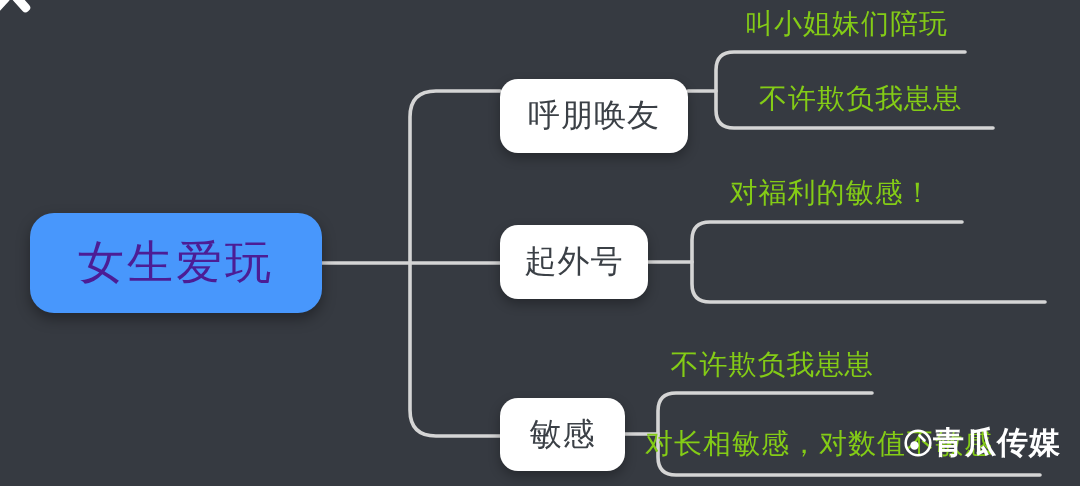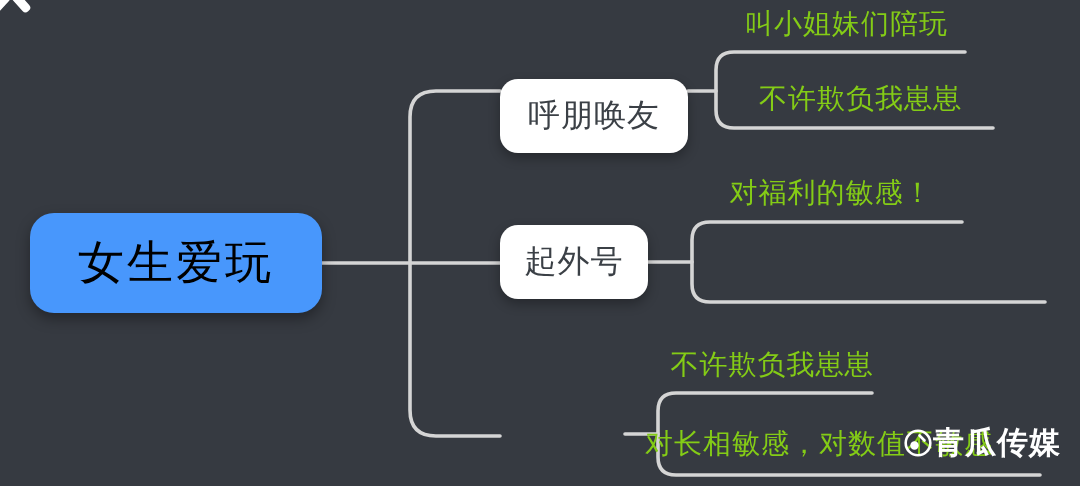--- a/index.html
+++ b/index.html
@@ -27,21 +27,21 @@
     display: flex;
     align-items: center;
     justify-content: center;
     white-space: nowrap;
     box-sizing: border-box;
   }
   .root-node {
     left: 30px; top: 213px;
     width: 292px; height: 100px;
     background: #4897fc;
-    color: #000000;
+    color: #4c1d95;
     font-size: 46px;
     letter-spacing: 3px;
     border-radius: 24px;
     box-shadow: 0 6px 14px rgba(0,0,0,0.35);
   }
   .branch-node {
     background: #ffffff;
     color: #3b4046;
     font-size: 32px;
     letter-spacing: 1px;
@@ -101,20 +101,21 @@
     <path d="M 648 262 H 692"></path>
     <path d="M 962 222 H 710 Q 692 222 692 240 V 284 Q 692 302 710 302 H 1045"></path>
     <path d="M 625 434 H 658"></path>
     <path d="M 872 393 H 676 Q 658 393 658 411 V 457 Q 658 475 676 475 H 1040"></path>
   </svg>
 
   <div class="node root-node">女生爱玩</div>
 
   <div class="node branch-node branch-1">呼朋唤友</div>
   <div class="node branch-node branch-2">起外号</div>
+  <div class="node branch-node branch-3">敏感</div>
 
   <div class="leaf-node leaf-1">叫小姐妹们陪玩</div>
   <div class="leaf-node leaf-2">不许欺负我崽崽</div>
   <div class="leaf-node leaf-3">对福利的敏感！</div>
   <div class="leaf-node leaf-5">不许欺负我崽崽</div>
   <div class="leaf-node leaf-6">对长相敏感，对数值不敏感</div>
 
   <div class="watermark">
     <span class="wm-icon">
       <svg viewBox="0 0 30 30" width="30" height="30">

